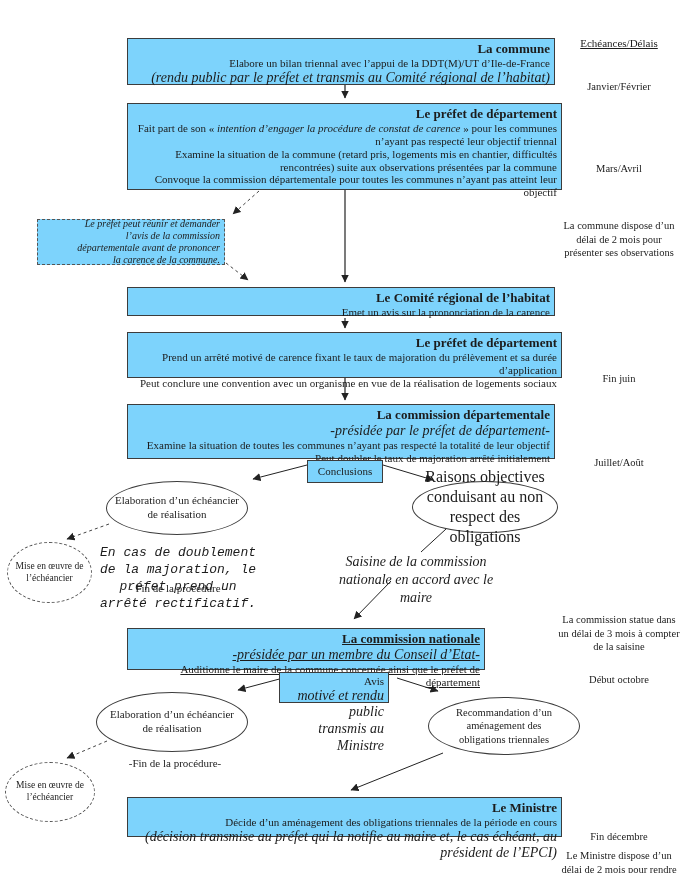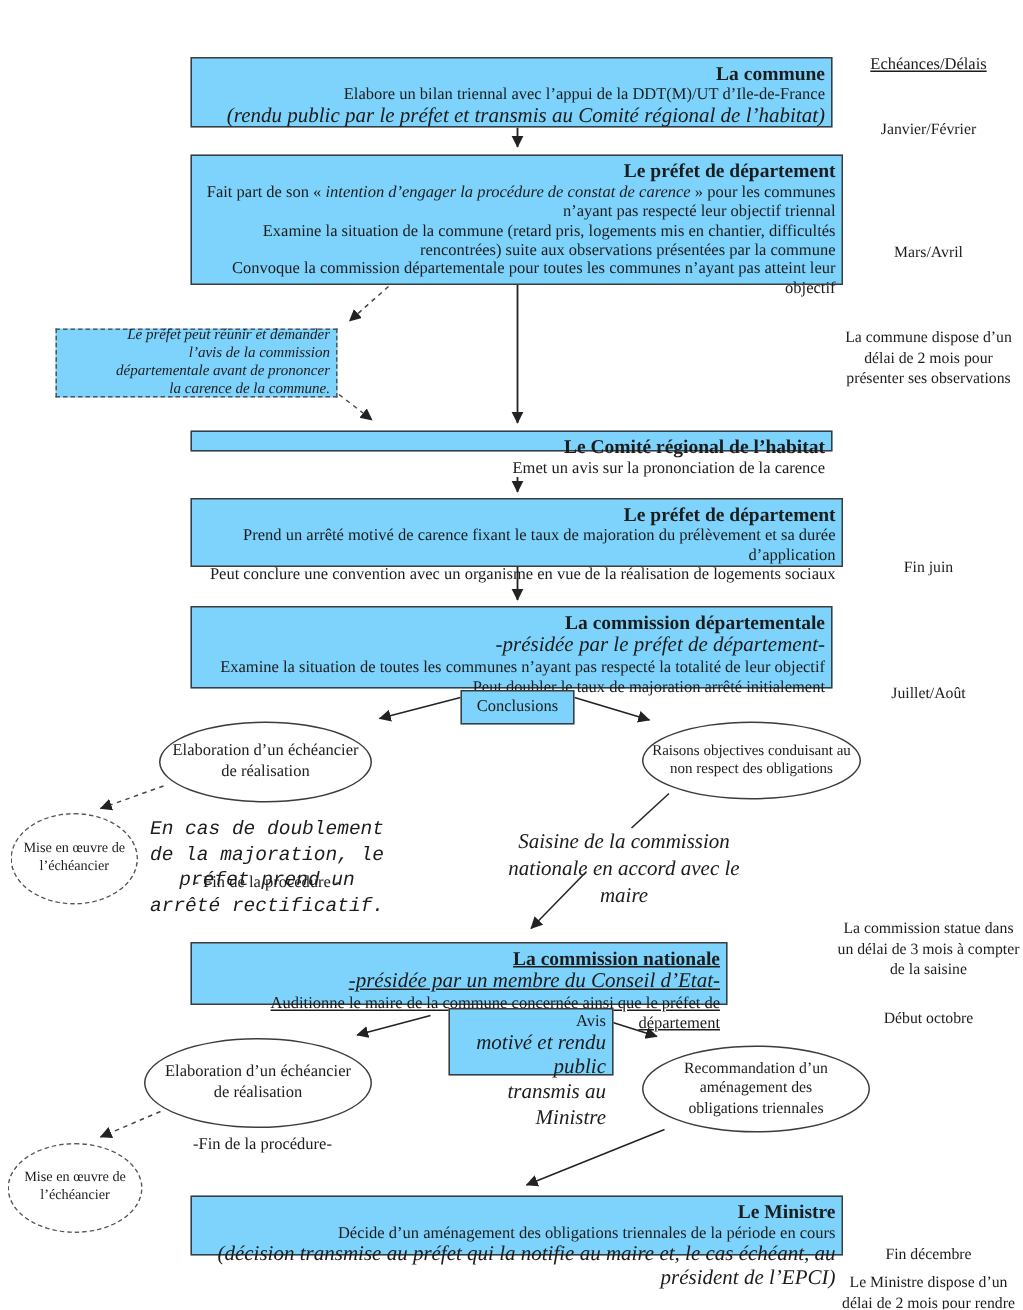--- a/index.html
+++ b/index.html
@@ -76,21 +76,21 @@
     <div class="btitle">Le préfet de département</div>
     <div class="btext"><span>Fait part de son « </span><span class="it">intention d’engager la procédure de constat de carence</span><span> » pour les communes n’ayant pas respecté leur objectif triennal</span></div>
     <div class="btext">Examine la situation de la commune (retard pris, logements mis en chantier, difficultés rencontrées) suite aux observations présentées par la commune</div>
     <div class="btext">Convoque la commission départementale pour toutes les communes n’ayant pas atteint leur objectif</div>
   </div>
 
   <div class="box dashedb it" style="left:37px;top:219px;width:188px;height:46px;font-size:10px;display:flex;align-items:center;padding-left:32px;">
     <span>Le préfet peut réunir et demander l’avis de la commission départementale avant de prononcer la carence de la commune.</span>
   </div>
 
-  <div class="box" style="left:127px;top:287px;width:428px;height:14px;">
+  <div class="box" style="left:127px;top:287px;width:428px;height:29px;">
     <div class="btitle">Le Comité régional de l’habitat</div>
     <div class="btext">Emet un avis sur la prononciation de la carence</div>
   </div>
 
   <div class="box" style="left:127px;top:332px;width:435px;height:46px;">
     <div class="btitle">Le préfet de département</div>
     <div class="btext">Prend un arrêté motivé de carence fixant le taux de majoration du prélèvement et sa durée d’application</div>
     <div class="btext">Peut conclure une convention avec un organisme en vue de la réalisation de logements sociaux</div>
   </div>
 
@@ -101,38 +101,38 @@
     <div class="btext">Peut doubler le taux de majoration arrêté initialement</div>
   </div>
 
   <div class="box" style="left:307px;top:460px;width:76px;height:23px;display:flex;align-items:center;justify-content:center;font-size:11px;">
     <span>Conclusions</span>
   </div>
 
   <div class="ellipse" style="left:106px;top:481px;width:142px;height:54px;">
     <span style="width:128px;">Elaboration d’un échéancier de réalisation</span>
   </div>
-  <div class="ellipse" style="left:428px;top:481px;width:146px;height:52px;font-size:10px;">
+  <div class="ellipse" style="left:412px;top:481px;width:146px;height:52px;font-size:16px;">
     <span style="width:138px;">Raisons objectives conduisant au non respect des obligations</span>
   </div>
   <div class="ellipse dashedb" style="left:7px;top:542px;width:85px;height:61px;font-size:9.5px;">
     <span style="width:68px;">Mise en œuvre de l’échéancier</span>
   </div>
 
   <div class="floatnote it" style="left:96px;top:545px;width:164px;font-size:13px;font-family:Liberation Mono, monospace;">En cas de doublement de la majoration, le préfet prend un arrêté rectificatif.</div>
   <div class="floatnote" style="left:96px;top:581px;width:164px;font-size:11px;">- Fin de la procédure -</div>
   <div class="floatnote it" style="left:338px;top:553px;width:156px;font-size:14px;">Saisine de la commission nationale en accord avec le maire</div>
 
   <div class="box" style="left:127px;top:628px;width:358px;height:42px;text-decoration:underline;">
     <div class="btitle">La commission nationale</div>
     <div class="bsmall it">-présidée par un membre du Conseil d’Etat-</div>
     <div class="btext">Auditionne le maire de la commune concernée ainsi que le préfet de département</div>
   </div>
 
-  <div class="box" style="left:299px;top:672px;width:110px;height:45px;">
+  <div class="box" style="left:279px;top:672px;width:110px;height:31px;">
     <div class="btext">Avis</div>
     <div class="bsmall it">motivé et rendu public</div>
     <div class="bsmall it">transmis au Ministre</div>
   </div>
 
   <div class="ellipse" style="left:96px;top:692px;width:152px;height:60px;">
     <span style="width:130px;">Elaboration d’un échéancier de réalisation</span>
   </div>
   <div class="ellipse" style="left:428px;top:697px;width:152px;height:58px;font-size:10.5px;">
     <span style="width:122px;">Recommandation d’un aménagement des obligations triennales</span>

